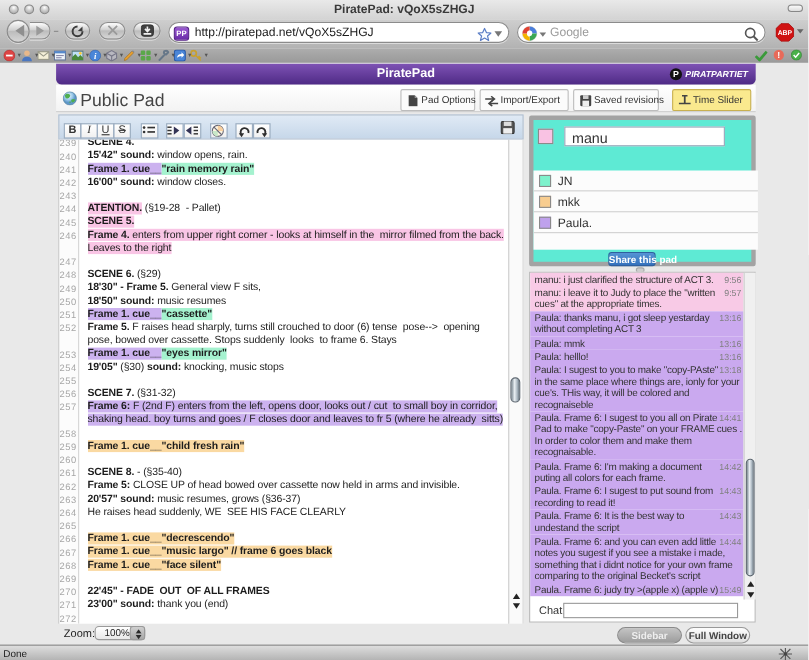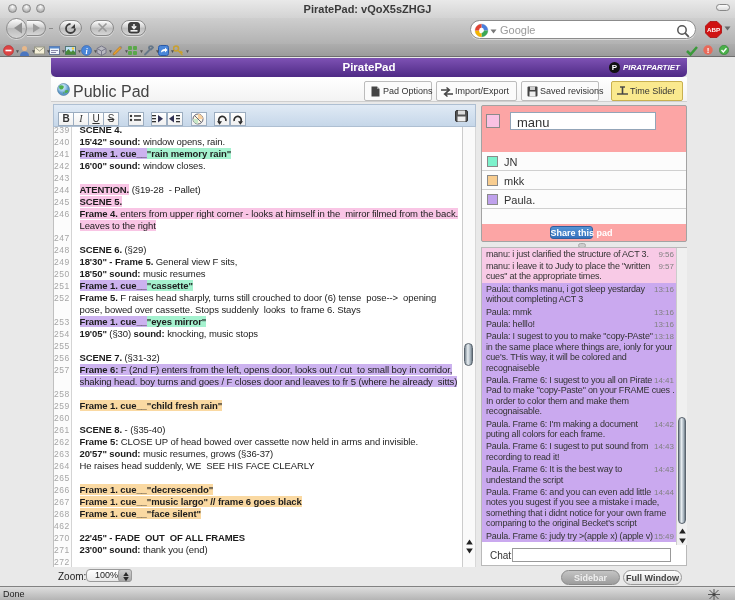--- a/index.html
+++ b/index.html
@@ -40,21 +40,21 @@
 .r .n { position:absolute; left:0; top:0; width:15px; text-align:right; font-size:8.5px; color:#a5a5a5; letter-spacing:0.5px; }
 .r .t { position:absolute; left:25.5px; top:0; }
 #gutterbg { position:absolute; left:0; top:0; width:17.5px; height:440px; background:#fcfcfc; border-right:1px solid #d4d4d4; }
 b { font-weight:bold; }
 .hlP { background:#f9c5e5; } 
 .hlL { background:#ccb2ef; } 
 .hlC { background:#a5f2cf; } 
 .hlO { background:#fad9a2; } 
 #escroll { left:462px; top:70px; width:14px; height:440px; background:#fafafa; border-left:1px solid #ccc; border-right:1px solid #d8d8d8; }
 
-#userbox { left:481px; top:47.5px; width:206px; height:137px; background:#fca5a5; border:1px solid #a3a3a3; border-radius:2px; }
+#userbox { left:481px; top:47.5px; width:206px; height:137px; background:#5eead4; border:4px solid #a3a3a3; border-radius:2px; }
 #chatbox { left:481px; top:189.5px; width:206px; height:319px; background:#fff; border:1px solid #b9b9b9; }
 .msg { position:relative; font-size:9px; letter-spacing:-0.2px; line-height:10.4px; color:#333; padding:1px 20px 1px 4px; white-space:nowrap; }
 .msg .ts { position:absolute; right:2px; top:2px; font-size:8px; letter-spacing:0; color:#808080; }
 .mP { background:#f8cae6; }
 .mL { background:#caa9ef; }
 #statusbar { left:0; top:586px; width:735px; height:14px; background:linear-gradient(#dedede,#b4b4b4); border-top:1px solid #828282; font-size:9px; color:#222; line-height:14px; padding-left:3px; }
 .sbtn { position:absolute; top:513px; height:15px; border-radius:8px; font-size:9px; font-weight:bold; text-align:center; line-height:14px; white-space:nowrap; }
 </style></head>
 <body>
 <div id="win">
@@ -83,20 +83,30 @@
     <div class="cap" style="left:90px; top:2px; width:24px; height:15.5px;"></div>
     <svg class="abs" style="left:97px; top:4px;" width="11" height="11">
       <path d="M1.5 1.5 L9.5 9.5 M9.5 1.5 L1.5 9.5" stroke="#9a9a9a" stroke-width="1.6"></path>
     </svg>
     <div class="cap" style="left:121px; top:2px; width:25px; height:15.5px;"></div>
     <svg class="abs" style="left:127.5px; top:4px;" width="12" height="11.5">
       <rect x="0.5" y="0.5" width="11" height="10.5" rx="2.5" fill="#414141" stroke="#2e2e2e" stroke-width="0.8"></rect>
       <path d="M6 2 L6 6 M3.8 4.2 L6 6.6 L8.2 4.2" stroke="#f0f0f0" stroke-width="1.5" fill="none"></path>
       <rect x="2.5" y="8" width="7" height="1.6" fill="#f0f0f0"></rect>
     </svg>
+    <div class="abs" id="urlbar">
+      <div class="abs" style="left:4px; top:2.5px; width:14px; height:13px; background:linear-gradient(#9a5ad2,#6a2ca8); border:0.5px solid #552288; border-radius:3px; color:#fff; font-size:7px; font-weight:bold; text-align:center; line-height:13px;">PP</div>
+      <div class="abs" style="left:23px; top:3px; font-size:11px; color:#1a1a1a;">http://piratepad.net/vQoX5sZHGJ</div>
+      <svg class="abs" style="left:280px; top:3.5px;" width="13" height="13">
+        <path d="M6.5 0.8 L8.2 4.6 L12.4 5 L9.2 7.7 L10.2 11.8 L6.5 9.6 L2.8 11.8 L3.8 7.7 L0.6 5 L4.8 4.6 Z" fill="#f8fbff" stroke="#5b7ec6" stroke-width="1.1" stroke-linejoin="round"></path>
+      </svg>
+      <svg class="abs" style="left:295px; top:7px;" width="8" height="6">
+          <path d="M0.5 0.5 L7.5 0.5 L4 5.5 Z" fill="#777"></path>
+        </svg>
+    </div>
     <div class="abs" id="searchbar">
       <svg class="abs" style="left:3px; top:2px;" width="15" height="15">
         <circle cx="7.5" cy="7.5" r="6.5" fill="#fff" stroke="#bbb" stroke-width="0.5"></circle>
         <path d="M7.5 1 A6.5 6.5 0 0 1 14 7.5 L10 7.5 A3 3 0 0 0 7.5 4.5 Z" fill="#4a7edb"></path>
         <path d="M14 7.5 A6.5 6.5 0 0 1 7.5 14 L7.5 10 A3 3 0 0 0 10 7.5 Z" fill="#3aa854"></path>
         <path d="M7.5 14 A6.5 6.5 0 0 1 1 7.5 L5 7.5 A3 3 0 0 0 7.5 10.5 Z" fill="#f4b400"></path>
         <path d="M1 7.5 A6.5 6.5 0 0 1 7.5 1 L7.5 4.5 A3 3 0 0 0 5 7.5 Z" fill="#e04232"></path>
       </svg>
       <svg class="abs" style="left:19px; top:7.5px;" width="7" height="5">
           <path d="M0.5 0.5 L6.5 0.5 L3.5 4.5 Z" fill="#777"></path>
@@ -365,21 +375,21 @@
 <div class="r"><span class="n">259</span><span class="t"><b><span class="hlO">Frame 1. cue__"child fresh rain"</span></b></span></div>
 <div class="r"><span class="n">260</span><span class="t"></span></div>
 <div class="r"><span class="n">261</span><span class="t"><b>SCENE 8.</b> - (§35-40)</span></div>
 <div class="r"><span class="n">262</span><span class="t"><b>Frame 5:</b> CLOSE UP of head bowed over cassette now held in arms and invisible.</span></div>
 <div class="r"><span class="n">263</span><span class="t"><b>20'57" sound:</b> music resumes, grows (§36-37)</span></div>
 <div class="r"><span class="n">264</span><span class="t">He raises head suddenly, WE  SEE HIS FACE CLEARLY</span></div>
 <div class="r"><span class="n">265</span><span class="t"></span></div>
 <div class="r"><span class="n">266</span><span class="t"><b><span class="hlO">Frame 1. cue__"decrescendo"</span></b></span></div>
 <div class="r"><span class="n">267</span><span class="t"><b><span class="hlO">Frame 1. cue__"music largo" // frame 6 goes black</span></b></span></div>
 <div class="r"><span class="n">268</span><span class="t"><b><span class="hlO">Frame 1. cue__"face silent"</span></b></span></div>
-<div class="r"><span class="n">462</span><span class="t"></span></div>
+<div class="r"><span class="n">269</span><span class="t"></span></div>
 <div class="r"><span class="n">270</span><span class="t"><b>22'45" - FADE  OUT  OF ALL FRAMES</b></span></div>
 <div class="r"><span class="n">271</span><span class="t"><b>23'00" sound:</b> thank you (end)</span></div>
 <div class="r"><span class="n">272</span><span class="t"></span></div>
       </div>
     </div>
     <div class="abs" id="escroll">
       <div class="abs" style="left:1px; top:216px; width:9px; height:23px; border-radius:5px; background:linear-gradient(90deg,#7d8a94,#e8eef2 40%,#aab6c0 75%,#6d7a84); border:1px solid #5a646e;"></div>
       <svg class="abs" style="left:3px; top:412px;" width="7" height="6">
           <path d="M3.5 0.5 L6.8 5.5 L0.2 5.5 Z" fill="#222"></path>
         </svg>

